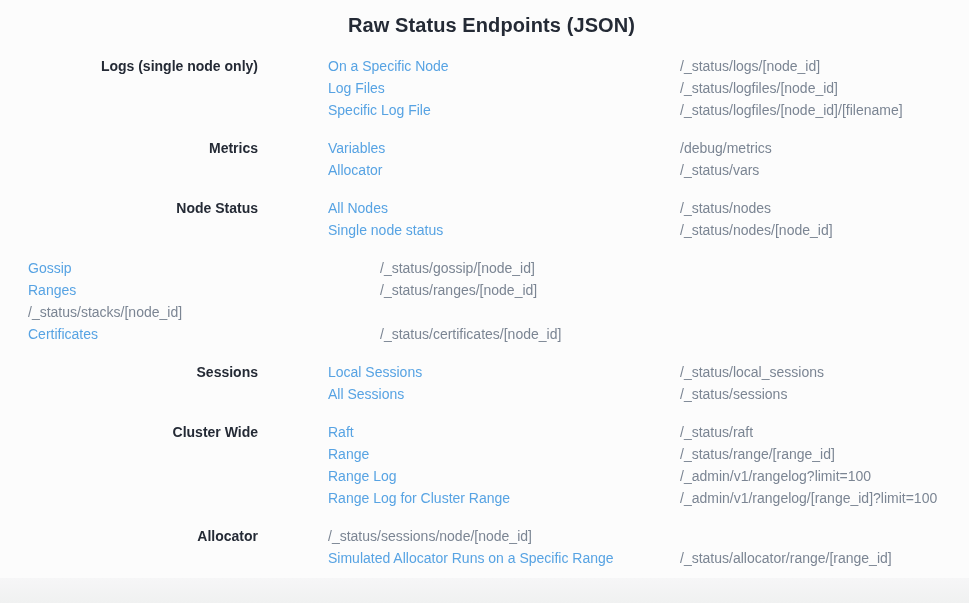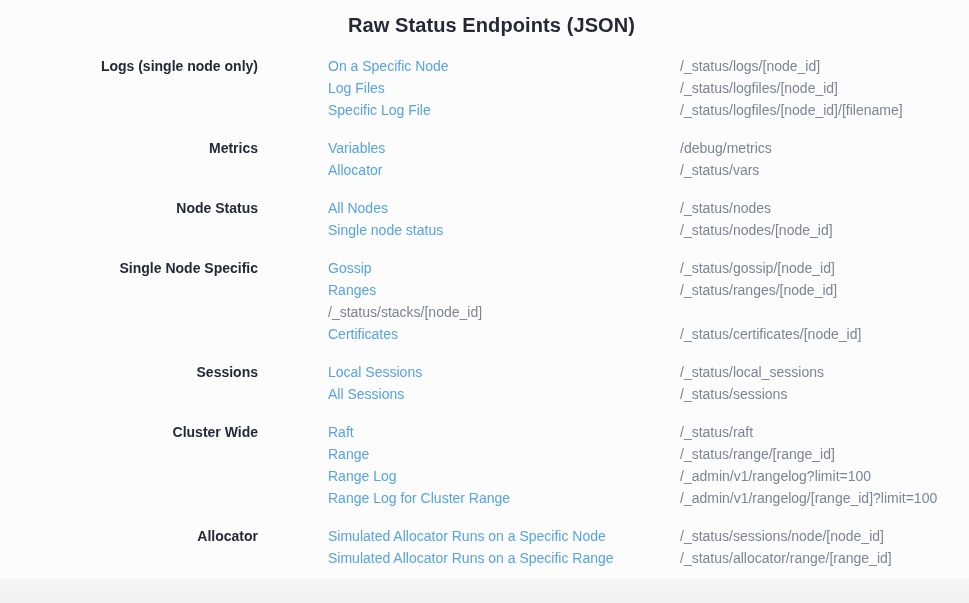--- a/index.html
+++ b/index.html
@@ -125,21 +125,20 @@
   </div>
 
   <div class="row">
     <a class="link" href="#">Single node status</a>
     <span class="path">/_status/nodes/[node_id]</span>
   </div>
 </div>
   </div>
 
   <div class="section">
-    <div class="category">Single Node Specific</div>
     <div class="rows">
   <div class="row">
     <a class="link" href="#">Gossip</a>
     <span class="path">/_status/gossip/[node_id]</span>
   </div>
 
   <div class="row">
     <a class="link" href="#">Ranges</a>
     <span class="path">/_status/ranges/[node_id]</span>
   </div>
@@ -192,21 +191,20 @@
     <a class="link" href="#">Range Log for Cluster Range</a>
     <span class="path">/_admin/v1/rangelog/[range_id]?limit=100</span>
   </div>
 </div>
   </div>
 
   <div class="section">
     <div class="category">Allocator</div>
     <div class="rows">
   <div class="row">
-    <a class="link" href="#">Simulated Allocator Runs on a Specific Node</a>
     <span class="path">/_status/sessions/node/[node_id]</span>
   </div>
 
   <div class="row">
     <a class="link" href="#">Simulated Allocator Runs on a Specific Range</a>
     <span class="path">/_status/allocator/range/[range_id]</span>
   </div>
 </div>
   </div>
 </div>

